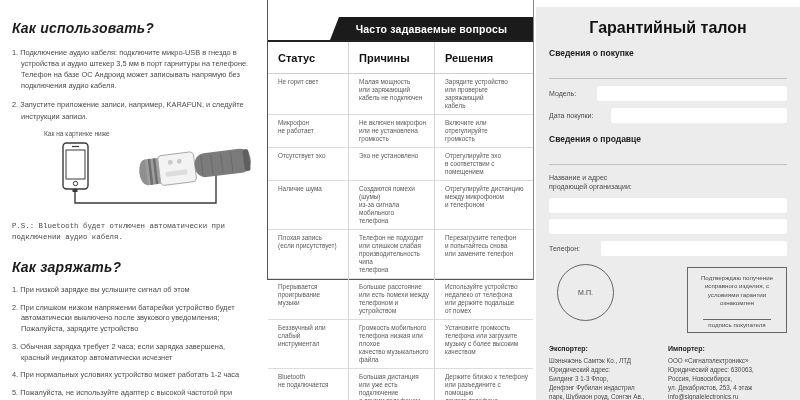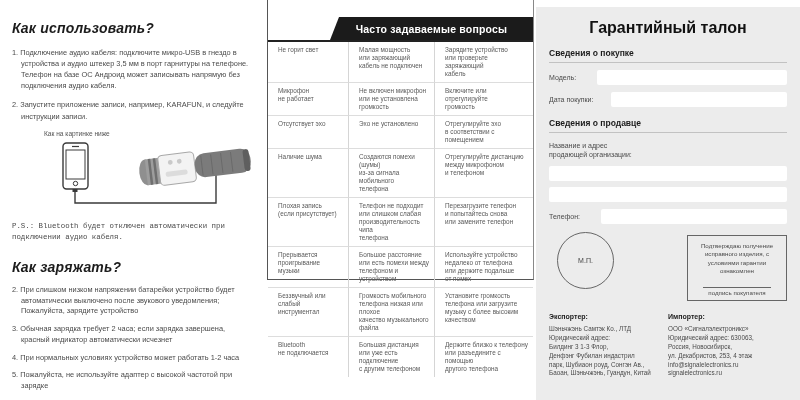--- a/index.html
+++ b/index.html
@@ -30,21 +30,21 @@
   .fhead, .frow { display:grid; grid-template-columns:80px 86px 1fr; }
   .fhead > div { font-size:11px; font-weight:bold; color:#111; padding:10px 6px 9px 10px; border-bottom:1px solid #cfcfcf; }
   .frow > div { font-size:6.4px; line-height:1.25; color:#5a5a5a; padding:4px 5px 4px 10px; border-bottom:1px solid #ddd; white-space:pre-line; }
   .frow:last-child > div { border-bottom:none; }
   .fhead > div:nth-child(2), .fhead > div:nth-child(3),
   .frow  > div:nth-child(2), .frow  > div:nth-child(3) { border-left:1px solid #d5d5d5; }
 
   
   .panel-right { position:absolute; left:536px; top:7px; width:264px; height:400px; background:#ececec; padding:0 13px; overflow:hidden; }
   .w-title { text-align:center; font-size:16px; font-weight:bold; color:#111; margin-top:12px; }
-  .w-section { font-size:8.5px; font-weight:bold; color:#1c1c1c; border-bottom:1px solid #c2c2c2; padding-bottom:4px; margin-top:11px; }
+  .w-section { font-size:8.5px; font-weight:bold; color:#1c1c1c; border-bottom:1px solid #c2c2c2; padding-bottom:20px; margin-top:11px; }
   .field { display:flex; align-items:center; margin-top:7px; }
   .field .lbl { font-size:7px; color:#4a4a4a; }
   .inputbox { background:#fff; border-radius:2px; height:15px; flex:1; }
   .lbl-model { width:48px; }
   .lbl-date { width:62px; }
   .lbl-phone { width:52px; }
   .addr-label { font-size:7px; color:#4a4a4a; line-height:1.35; margin-top:8px; }
   .inputbox.block { display:block; height:15px; margin-top:6px; }
   .attention { margin-top:10px; }
   .attention .att-title { font-size:7.2px; font-weight:bold; color:#1c1c1c; }
@@ -98,34 +98,40 @@
       <line x1="192" y1="18" x2="192" y2="38" stroke="#6a6a6a" stroke-width="1"></line>
       <line x1="202" y1="18" x2="202" y2="38" stroke="#6a6a6a" stroke-width="1"></line>
       <line x1="212" y1="18" x2="212" y2="38" stroke="#6a6a6a" stroke-width="1"></line>
     </g>
   </svg>
 
   <p class="ps-note">P.S.: Bluetooth будет отключен автоматически при подключении аудио кабеля.</p>
 
   <div class="charge-block">
     <h1>Как заряжать?</h1>
+    <p class="cstep">1. При низкой зарядке вы услышите сигнал об этом</p>
     <p class="cstep">2. При слишком низком напряжении батарейки устройство будет автоматически выключено после звукового уведомления; Пожалуйста, зарядите устройство</p>
     <p class="cstep">3. Обычная зарядка требует 2 часа; если зарядка завершена, красный индикатор автоматически исчезнет</p>
     <p class="cstep">4. При нормальных условиях устройство может работать 1-2 часа</p>
     <p class="cstep">5. Пожалуйста, не используйте адаптер с высокой частотой при зарядке</p>
   </div>
 </div>
 
 <div class="panel-mid">
   <div class="faq-tab">
     <span>Часто задаваемые вопросы</span>
   </div>
   <div class="faq-topline"></div>
 
   <div class="faq-table">
+    <div class="fhead">
+      <div>Статус</div>
+      <div>Причины</div>
+      <div>Решения</div>
+    </div>
     <div class="frow">
       <div>Не горит свет</div>
       <div>Малая мощность
 или заряжающий
 кабель не подключен</div>
       <div>Зарядите устройство
 или проверьте заряжающий
 кабель</div>
     </div>
     <div class="frow">

